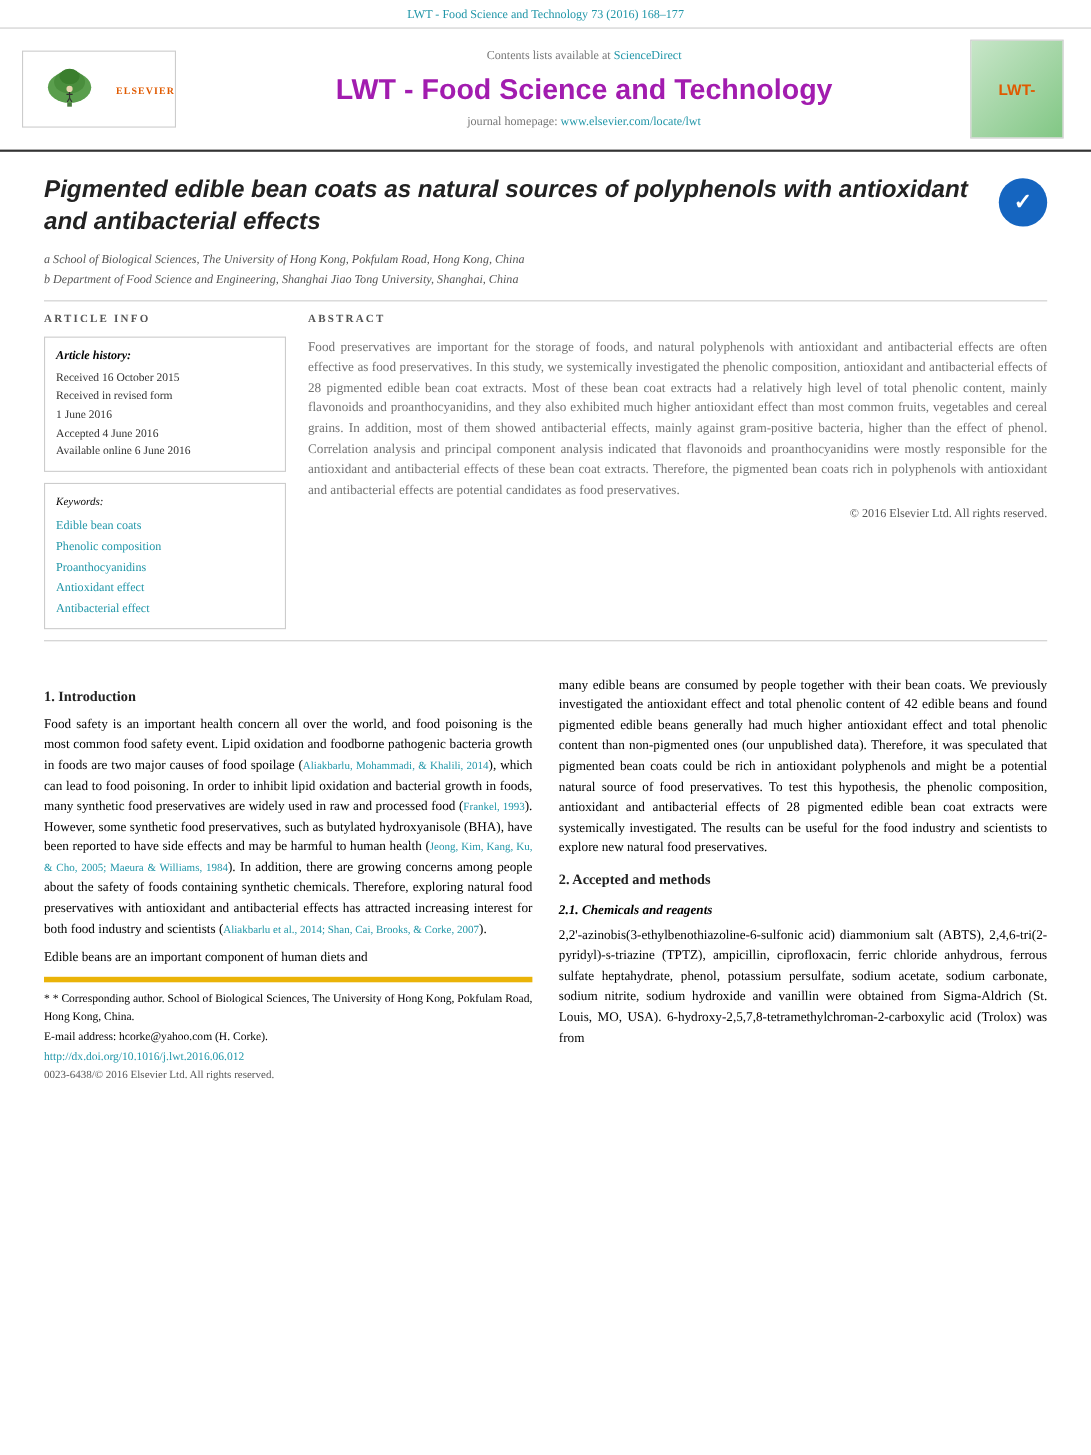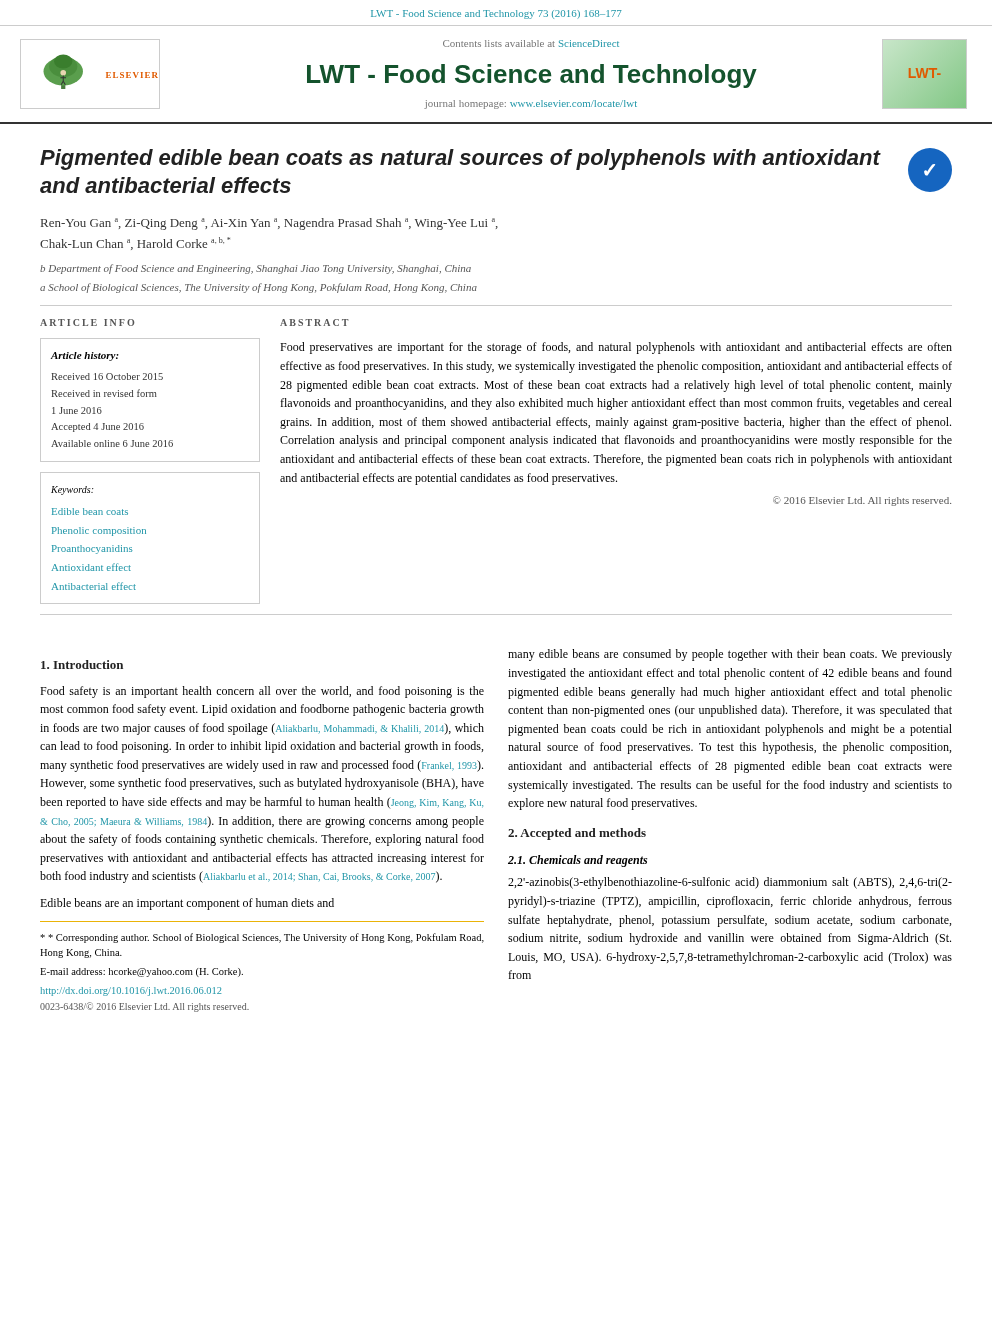--- a/index.html
+++ b/index.html
@@ -60,39 +60,39 @@
       color: #777;
       margin-bottom: 4px;
     }
     .science-direct-link a {
       color: #2196a8;
       text-decoration: none;
     }
     .journal-title {
       font-size: 26px;
       font-weight: bold;
-      color: #14532d;
+      color: #a21caf;
       margin: 4px 0;
       font-family: Arial, sans-serif;
     }
     .journal-homepage {
       font-size: 11px;
       color: #777;
     }
     .journal-homepage a {
       color: #2196a8;
       text-decoration: none;
     }
     .header-right {
       width: 90px;
       flex-shrink: 0;
     }
     .lwt-logo {
       width: 85px;
-      height: 70px;
+      height: 90px;
       background: linear-gradient(135deg, #c8e6c9 0%, #a5d6a7 50%, #81c784 100%);
       border: 1px solid #ccc;
       display: flex;
       align-items: center;
       justify-content: center;
       font-size: 14px;
       font-weight: bold;
       color: #e05a00;
       font-family: Arial, sans-serif;
     }
@@ -202,21 +202,21 @@
       margin-bottom: 4px;
     }
     .kw-item {
       color: #2196a8;
       font-size: 11px;
     }
     .abstract-text {
       font-size: 12px;
       line-height: 1.55;
       text-align: justify;
-      color: #000000;
+      color: #737373;
     }
     .copyright-line {
       text-align: right;
       font-size: 11px;
       color: #555;
       margin-top: 6px;
     }
     .main-content {
       padding: 10px 40px 20px;
     }
@@ -254,21 +254,21 @@
       margin-bottom: 8px;
       font-size: 12px;
       line-height: 1.55;
       text-align: justify;
     }
     .ref-link {
       color: #2196a8;
       font-size: 10px;
     }
     .footnote-area {
-      border-top: 1px solid #eab308;
+      border-top: 5px solid #eab308;
       margin-top: 4px;
       padding-top: 8px;
       font-size: 10.5px;
       line-height: 1.5;
     }
     .footnote-line {
       margin-bottom: 3px;
       font-size: 10.5px;
     }
     .doi-line {
@@ -331,29 +331,23 @@
 <div class="article-section">
   <div class="title-row">
     <div class="title-text">
       <div class="article-title">Pigmented edible bean coats as natural sources of polyphenols with antioxidant and antibacterial effects</div>
     </div>
     <div class="crossmark">
       <span>✓</span>
     </div>
   </div>
 
-  <div class="authors">
-    <span>
-      Ren-You Gan <sup>a</sup>, Zi-Qing Deng <sup>a</sup>, Ai-Xin Yan <sup>a</sup>, Nagendra Prasad Shah <sup>a</sup>, Wing-Yee Lui <sup>a</sup>,<br>
-      Chak-Lun Chan <sup>a</sup>, Harold Corke <sup>a, b, *</sup>
-    </span>
-  </div>
   <div class="affiliations">
+    <div class="affil-line">a School of Biological Sciences, The University of Hong Kong, Pokfulam Road, Hong Kong, China</div>
     <div class="affil-line">b Department of Food Science and Engineering, Shanghai Jiao Tong University, Shanghai, China</div>
-    <div class="affil-line">a School of Biological Sciences, The University of Hong Kong, Pokfulam Road, Hong Kong, China</div>
   </div>
 
   <hr class="divider-line">
 
   <div class="two-col">
     <div class="left-col">
       <div class="section-heading">ARTICLE INFO</div>
       <div class="article-info-box">
         <div class="info-label">Article history:</div>
         <div class="info-dates">Received 16 October 2015</div>

